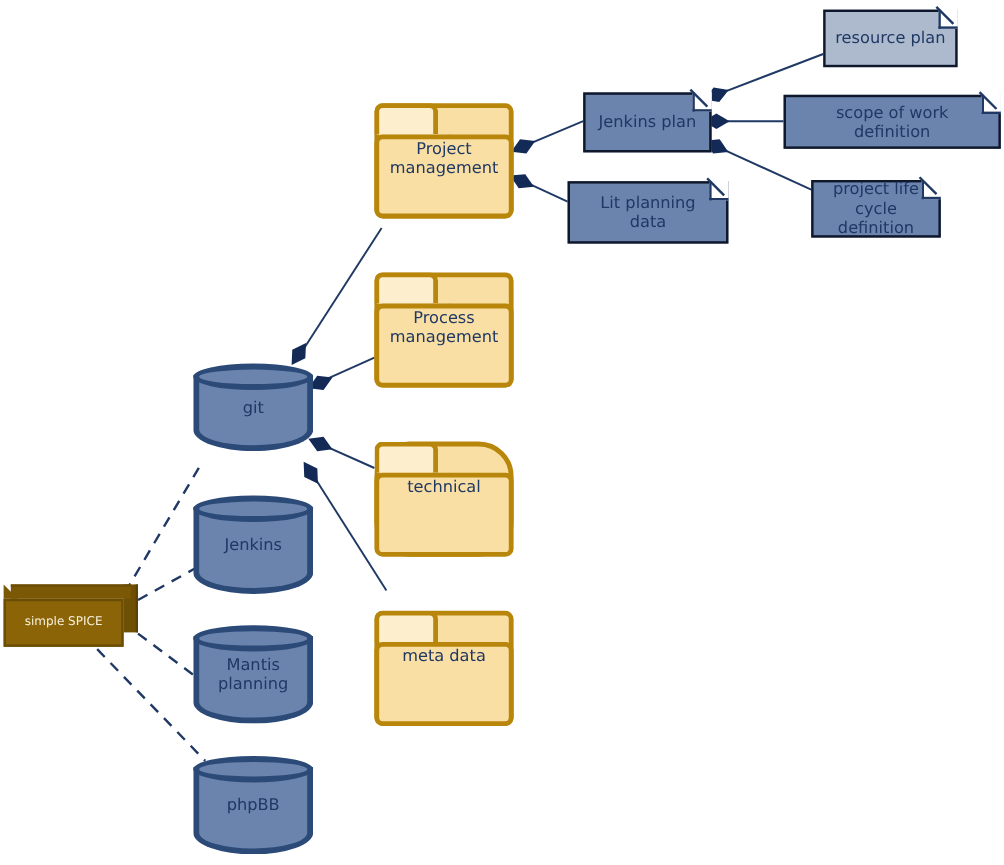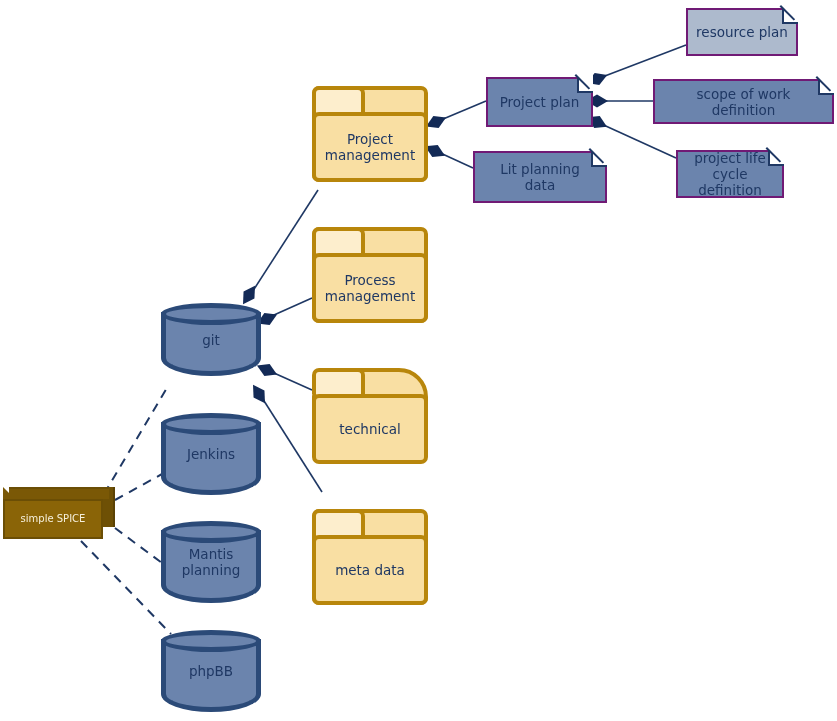--- a/index.html
+++ b/index.html
@@ -62,35 +62,34 @@
     position: absolute;
     left: -4px;
     right: -4px;
     top: 22px;
     bottom: -4px;
     border: 4px solid #b8860b;
     border-radius: 7px;
     background: #f9dfa3;
     box-sizing: border-box;
     display: flex;
-    align-items: center;
     justify-content: center;
   }
   .pkg-label {
     color: #1f3864;
     font-size: 13.5px;
     line-height: 16px;
     text-align: center;
     padding: 0 6px;
     white-space: pre-line;
   }
   
   .artifact {
     background: #6b84ad;
-    border: 2px solid #701a75;
+    border: 2px solid #0f172a;
     box-sizing: border-box;
     display: flex;
     align-items: center;
     justify-content: center;
   }
   .artifact.light {
     background: #adbacd;
   }
   .artifact .dogear {
     position: absolute;
@@ -291,21 +290,21 @@
 
   <div class="node pkg" style="left: 312px; top: 509px; width: 116px; height: 96px;">
     <div class="pkg-tab" style="width: 53px;"></div>
     <div class="pkg-body">
       <span class="pkg-label">meta data</span>
     </div>
   </div>
 
   <div class="node artifact" style="left: 486px; top: 77px; width: 107px; height: 50px;">
     <span class="dogear"></span>
-    <span class="artifact-label">Project plan</span>
+    <span class="artifact-label">Jenkins plan</span>
   </div>
 
   <div class="node artifact light" style="left: 686px; top: 8px; width: 112px; height: 48px;">
     <span class="dogear"></span>
     <span class="artifact-label">resource plan</span>
   </div>
 
   <div class="node artifact" style="left: 653px; top: 79px; width: 181px; height: 45px;">
     <span class="dogear"></span>
     <span class="artifact-label">scope of work definition</span>

